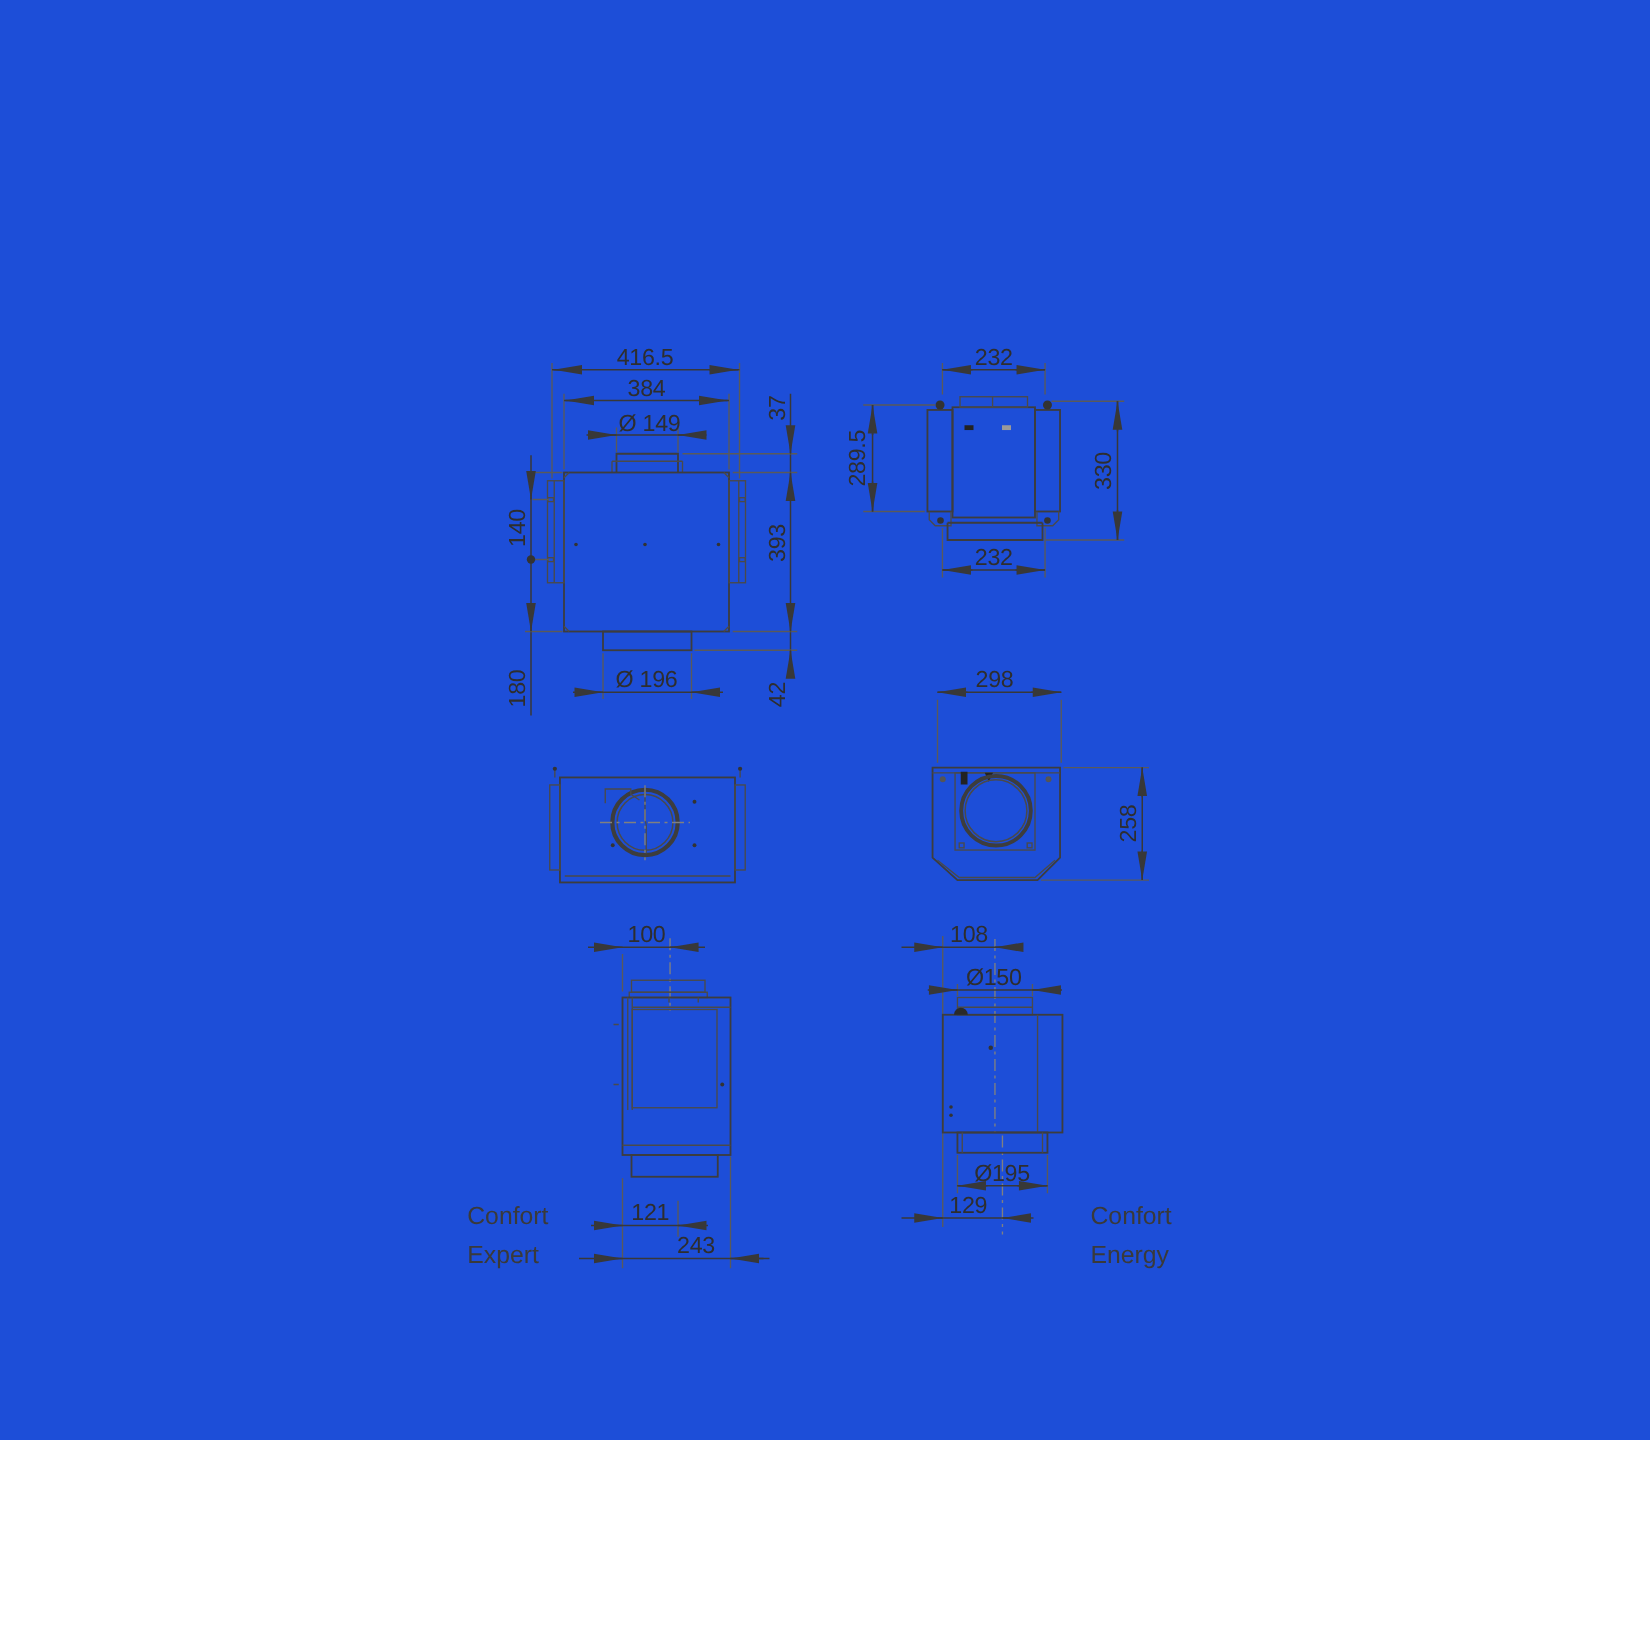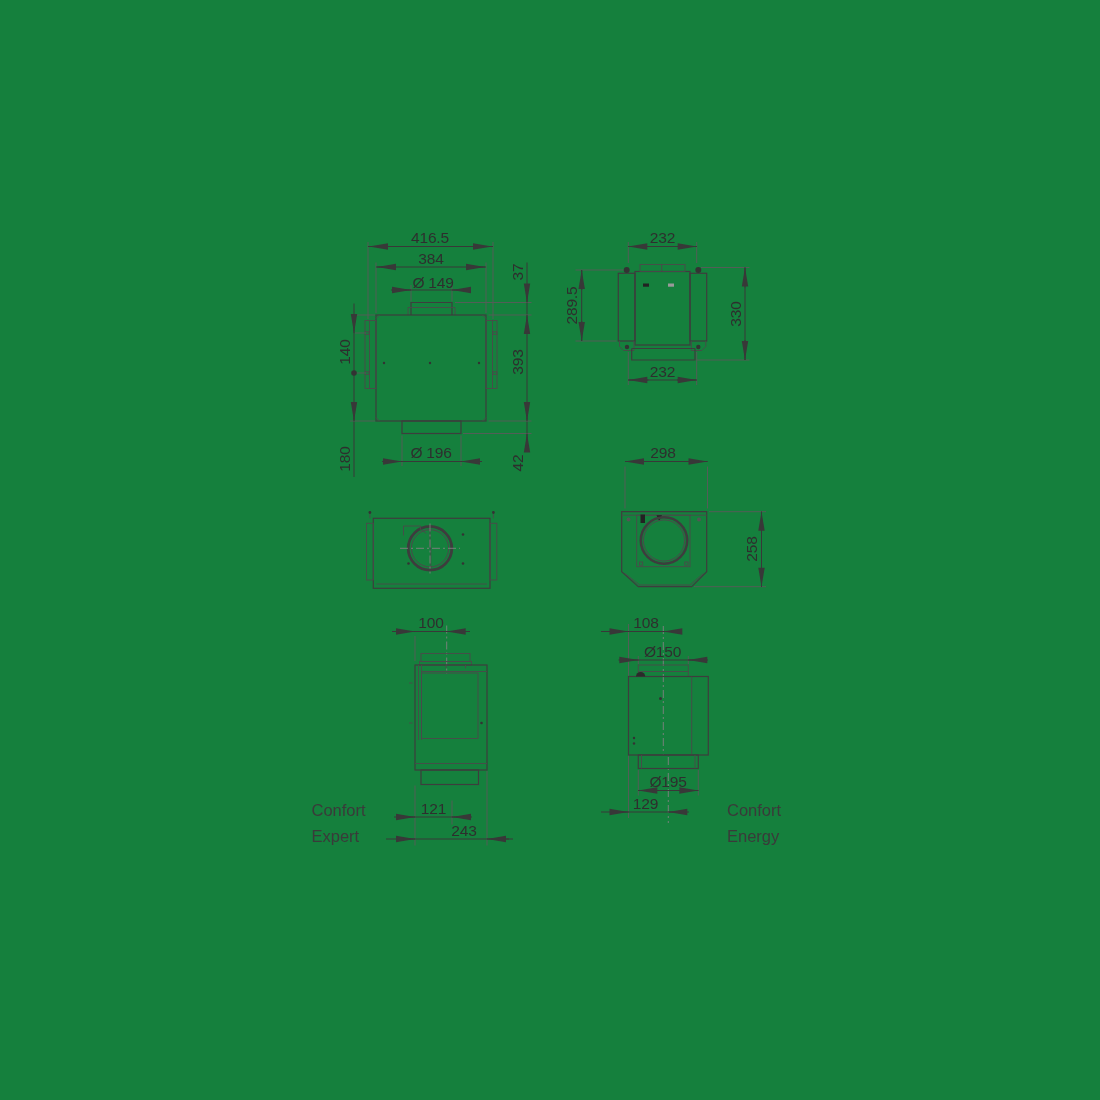--- a/index.html
+++ b/index.html
@@ -1,16 +1,16 @@
 <!DOCTYPE html>
 <html><head>
 <meta charset="utf-8">
 <style>
   html,body{margin:0;padding:0;background:#ffffff;}
-  .page{width:1100px;height:1100px;background:#15803d;position:relative;overflow:hidden;}
+  .page{width:1100px;height:960px;background:#1d4ed8;position:relative;overflow:hidden;}
   svg{display:block;}
   .ol{fill:none;stroke:#3d3d3d;stroke-width:1.2;}
   .tl{fill:none;stroke:#4a4a4a;stroke-width:0.9;}
   .dl{fill:none;stroke:#383838;stroke-width:1;}
   .xl{fill:none;stroke:#5a5a5a;stroke-width:0.9;}
   .cl{fill:none;stroke:#808080;stroke-width:0.9;stroke-dasharray:8 3 2 3;}
   .ar{fill:none;stroke:#383838;stroke-width:1;marker-end:url(#arw);}
   .dot{fill:#333;stroke:none;}
   .dim{font-family:"Liberation Sans",sans-serif;font-size:15.5px;fill:#2e2e2e;letter-spacing:-0.2px;}
   .lbl{font-family:"Liberation Sans",sans-serif;font-size:16.5px;fill:#3a3a3a;}

